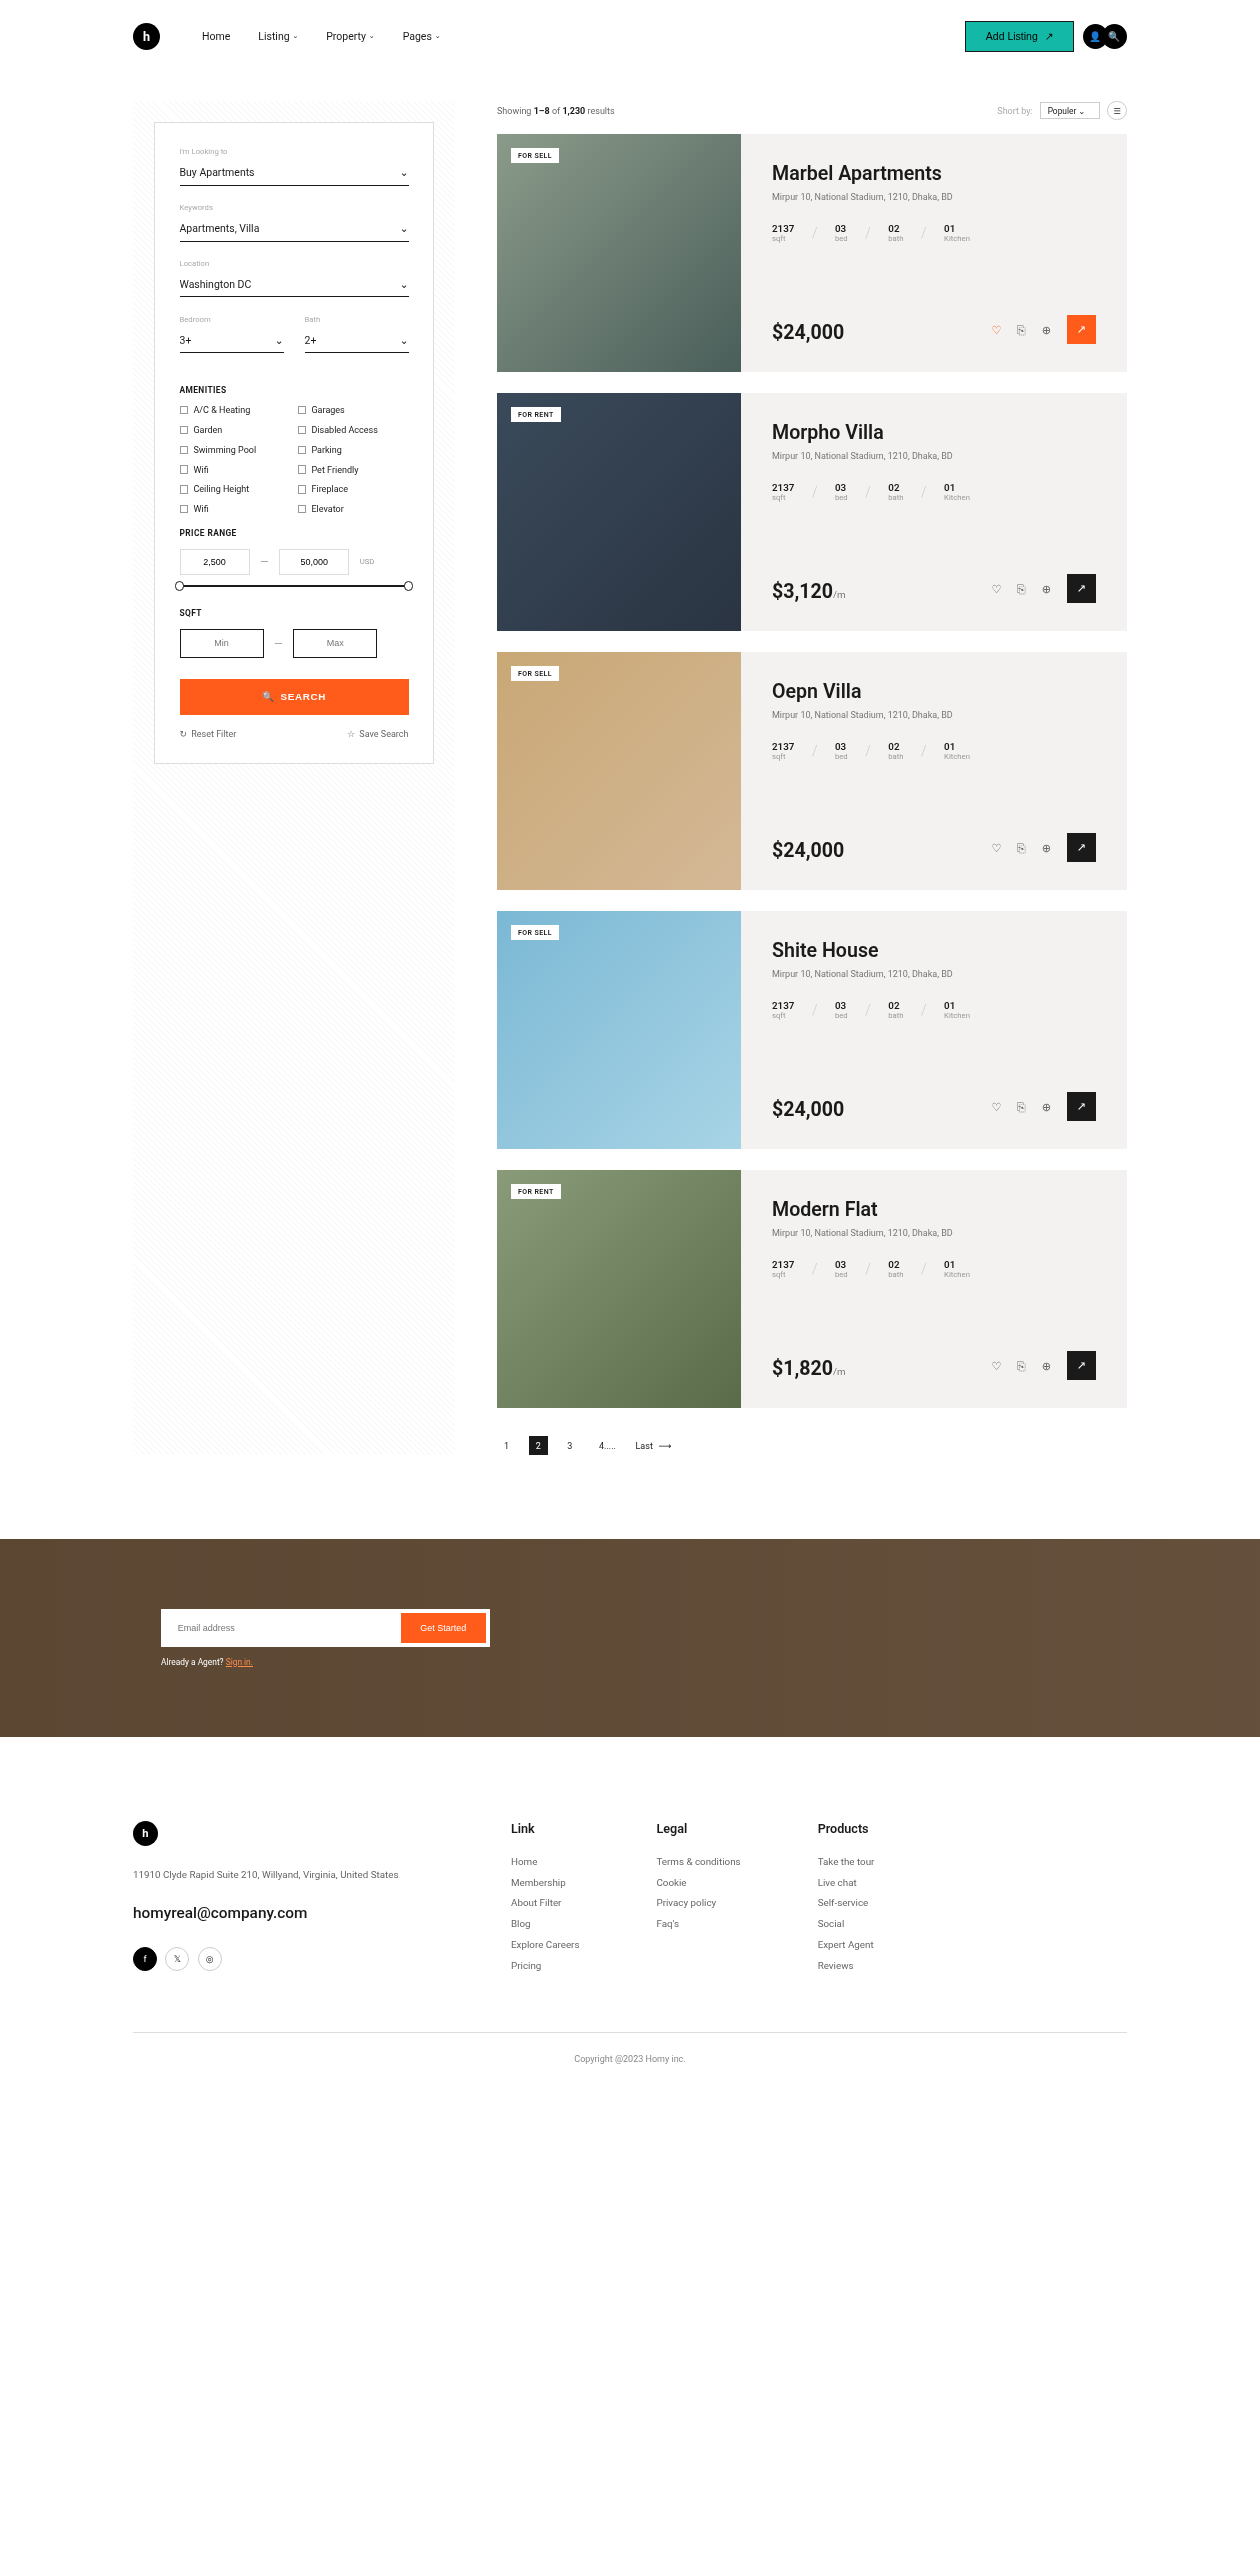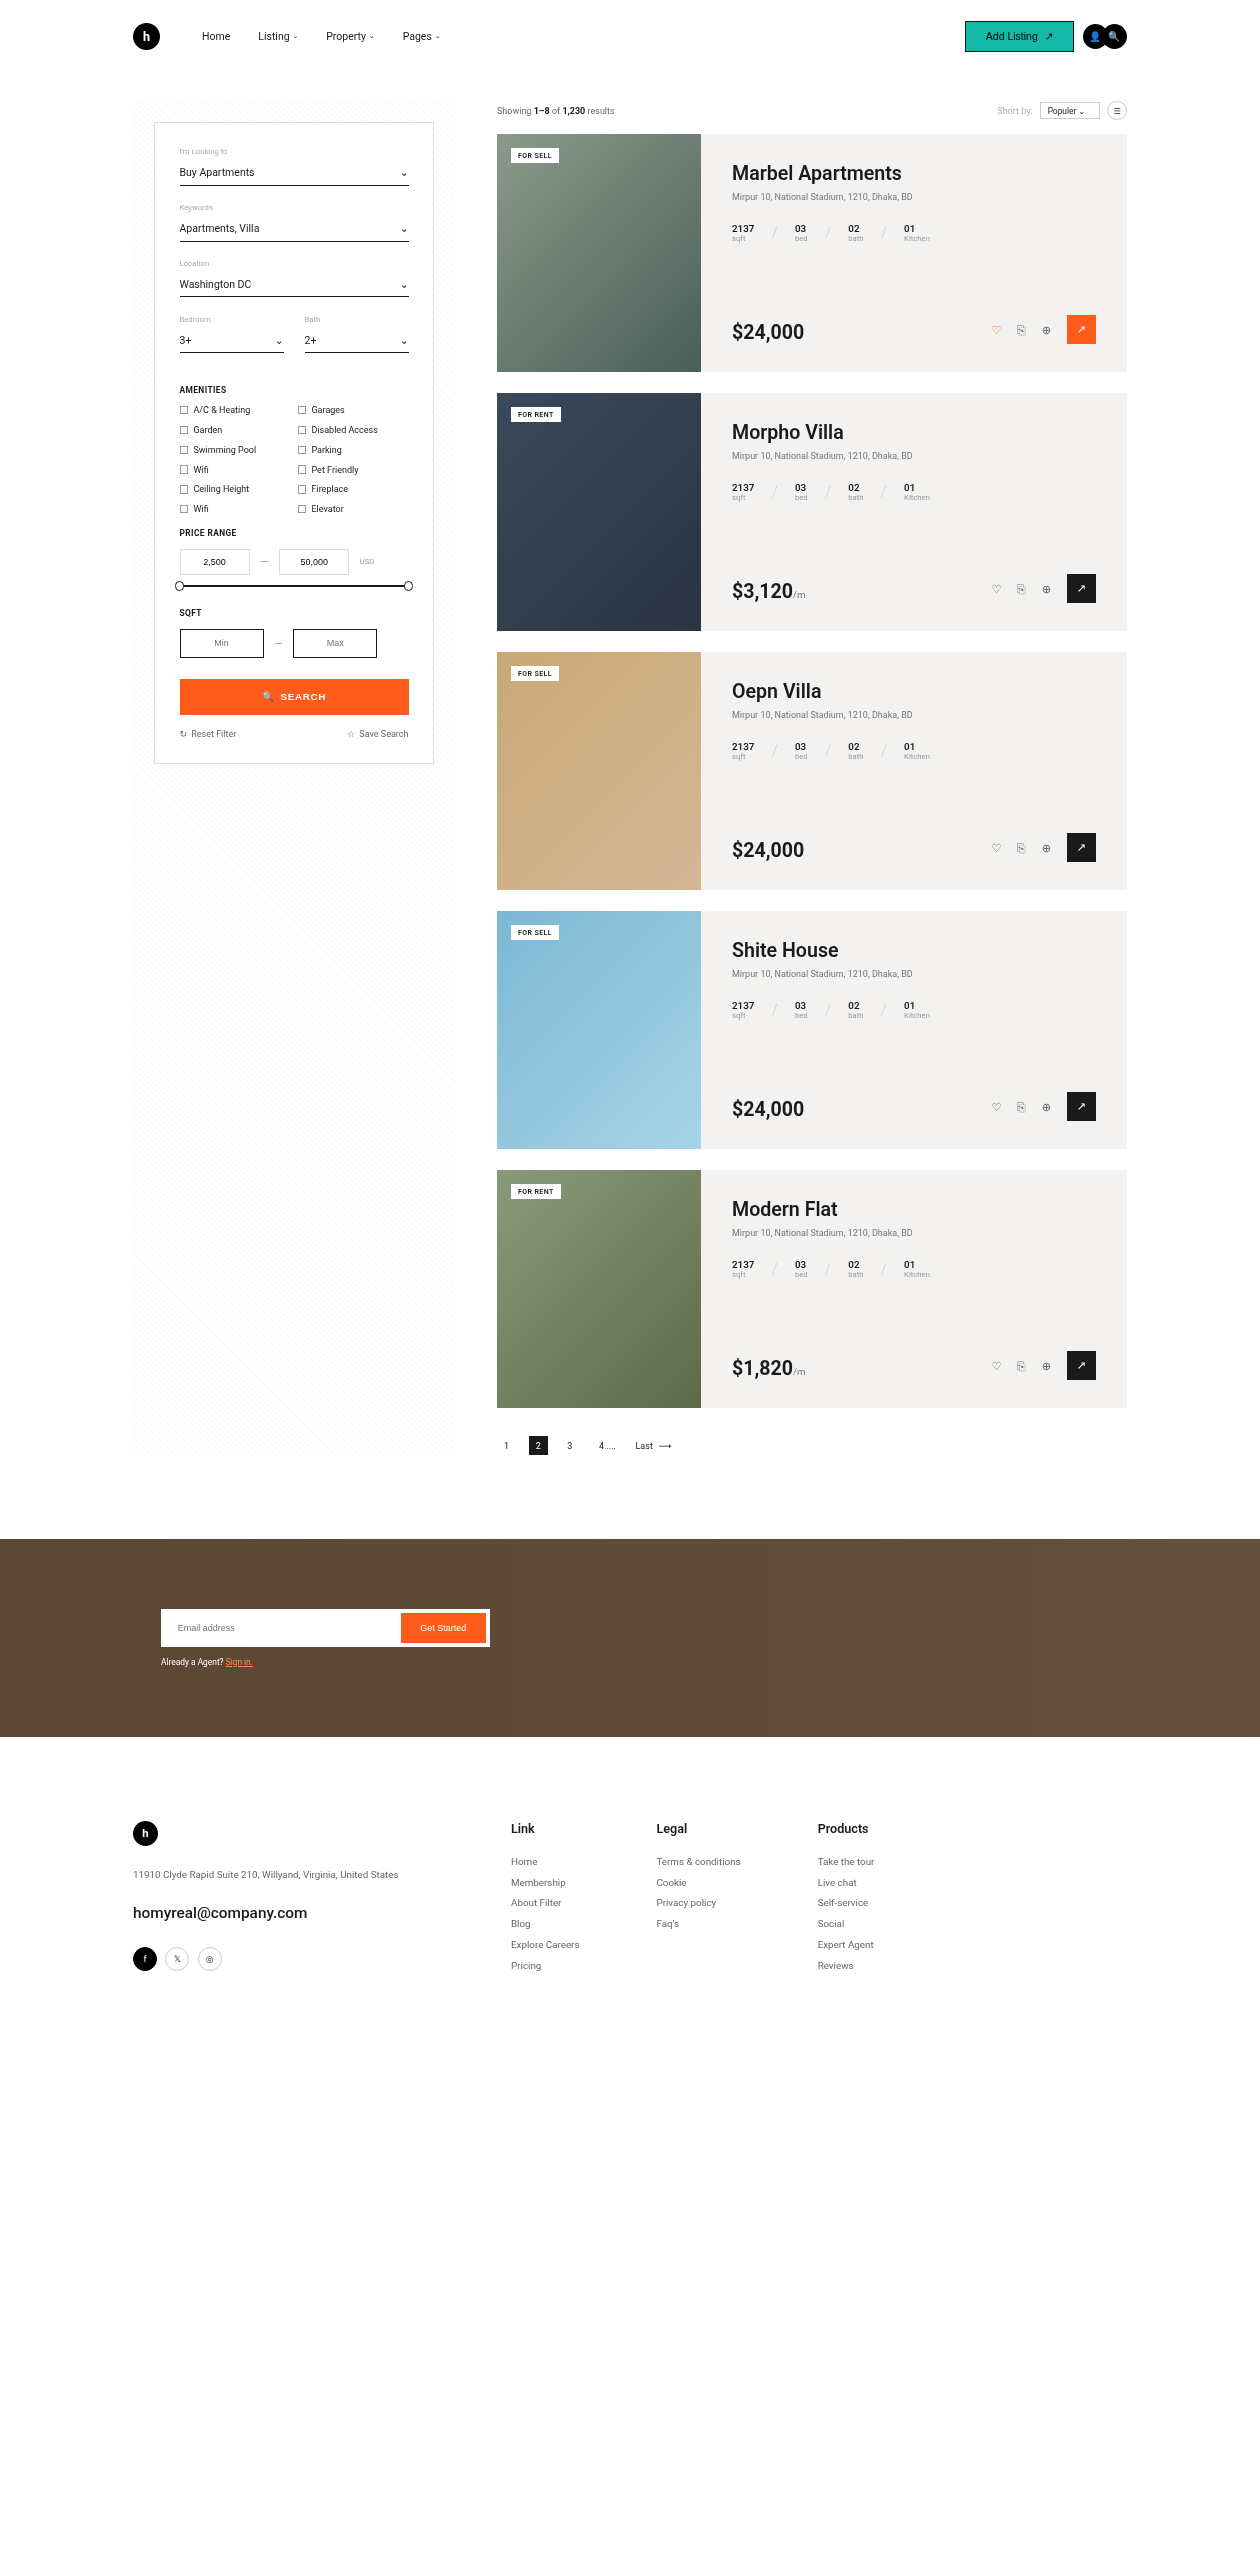--- a/index.html
+++ b/index.html
@@ -51,21 +51,21 @@
 .results-head{display:flex;justify-content:space-between;align-items:center;margin-bottom:14px;font-size:9px}
 .results-count{color:#666}
 .results-count b{color:#1a1a1a}
 .sort{display:flex;align-items:center;gap:7px}
 .sort-label{color:#aaa}
 .sort-select{border:0.7px solid #ccc;padding:2.8px 14px 2.8px 7px;font-size:8.4px;cursor:pointer}
 .view-toggle{width:19.6px;height:19.6px;border:0.7px solid #ccc;border-radius:50%;display:flex;align-items:center;justify-content:center;cursor:pointer;font-size:8.4px}
 
 
 .card{display:flex;background:#f3f2f0;margin-bottom:21px;height:238px}
-.card-img{width:204px;flex-shrink:0;position:relative;background:linear-gradient(135deg,#8b9b8a,#4a5e5a);display:flex;align-items:center;justify-content:center}
+.card-img{width:244px;flex-shrink:0;position:relative;background:linear-gradient(135deg,#8b9b8a,#4a5e5a);display:flex;align-items:center;justify-content:center}
 .card-img.villa{background:linear-gradient(135deg,#3a4a5a,#2a3442)}
 .card-img.oepn{background:linear-gradient(135deg,#c9a876,#d4b896)}
 .card-img.white{background:linear-gradient(135deg,#7bb8d4,#a8d4e6)}
 .card-img.modern{background:linear-gradient(135deg,#8a9b7a,#5a6b4a)}
 .badge{position:absolute;top:14px;left:14px;background:#fff;padding:3.5px 7px;font-size:7px;font-weight:600;letter-spacing:0.4px}
 .card-body{flex:1;padding:28px 31px;display:flex;flex-direction:column}
 .card-title{font-size:19.6px;font-weight:600;margin-bottom:7px}
 .card-loc{font-size:9px;color:#777;margin-bottom:21px}
 .card-specs{display:flex;align-items:center;gap:17.5px;margin-bottom:auto}
 .spec{display:flex;flex-direction:column}
@@ -549,14 +549,15 @@
             <li>Take the tour</li>
             <li>Live chat</li>
             <li>Self-service</li>
             <li>Social</li>
             <li>Expert Agent</li>
             <li>Reviews</li>
           </ul>
       </div>
     </div>
   </div>
+  <div class="footer-bar">Copyright @2023 Homy inc.</div>
 </footer>
 
 
 </body></html>

